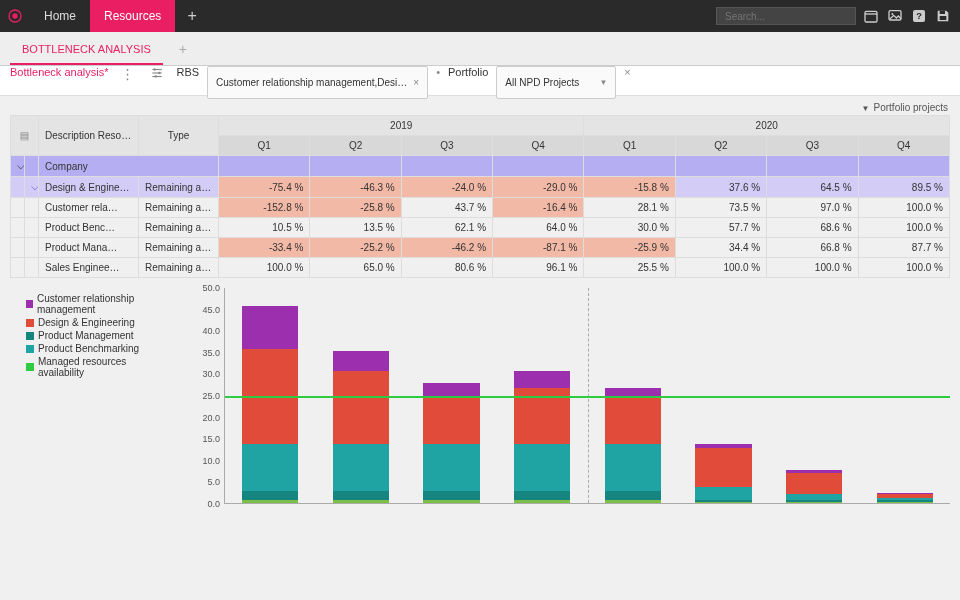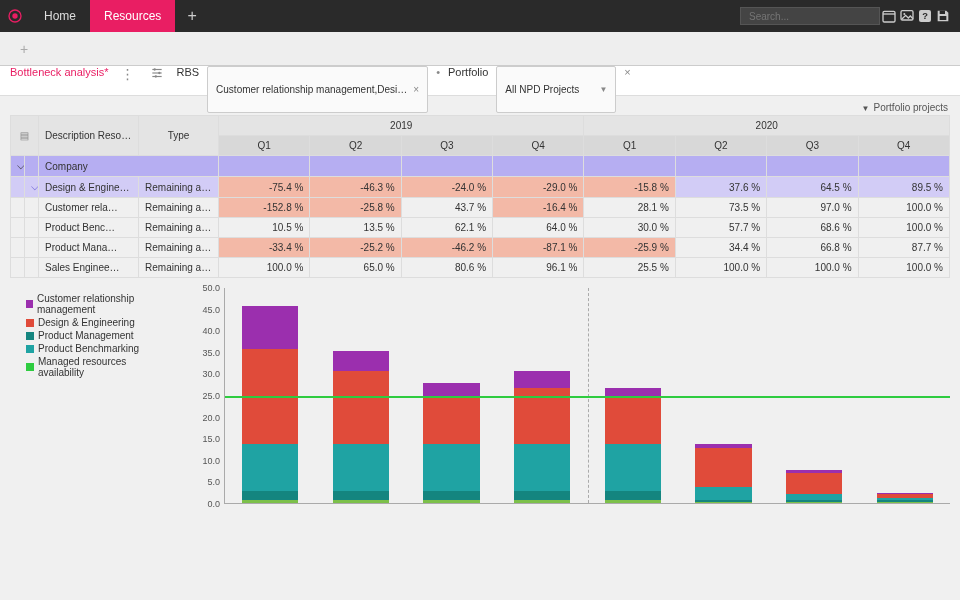--- a/index.html
+++ b/index.html
@@ -2,29 +2,29 @@
 <html><head>
 <meta charset="utf-8">
 <style>
   * { box-sizing: border-box; margin: 0; padding: 0; font-family: Arial, sans-serif; }
   body { background: #f0f0f0; font-size: 11px; color: #333; }
   .topbar { background: #2a2a2a; height: 32px; display: flex; align-items: stretch; }
   .logo { width: 30px; display: flex; align-items: center; justify-content: center; color: #e91e63; font-weight: bold; font-size: 16px; }
   .nav-tab { padding: 0 14px; color: #ddd; display: flex; align-items: center; cursor: pointer; font-size: 12px; }
   .nav-tab.active { background: #e91e63; color: #ffffff; }
   .nav-plus { padding: 0 12px; color: #ccc; display: flex; align-items: center; cursor: pointer; font-size: 16px; }
-  .topbar-right { margin-left: auto; display: flex; align-items: center; padding-right: 8px; }
+  .topbar-right { margin-left: auto; display: flex; align-items: center; gap: 6px; padding-right: 8px; }
   .search-box { background: #444; border: 1px solid #555; color: #aaa; padding: 2px 8px; width: 140px; height: 18px; font-size: 10px; }
   .tb-icon { width: 18px; height: 18px; display: flex; align-items: center; justify-content: center; color: #ccc; cursor: pointer; font-size: 14px; }
   .subtabs { background: #eee; height: 34px; display: flex; align-items: flex-end; padding-left: 10px; border-bottom: 1px solid #ccc; gap: 6px; }
   .subtab { padding: 8px 12px; font-size: 11px; color: #e91e63; border-bottom: 2px solid #e91e63; cursor: pointer; }
   .subtab-plus { padding: 8px 10px; color: #aaa; cursor: pointer; font-size: 14px; }
   .filterbar { background: #fff; height: 30px; display: flex; align-items: flex-start; padding: 0 10px; gap: 8px; border-bottom: 1px solid #ddd; font-size: 11px; }
   .fb-name { color: #e91e63; }
-  .fb-btn { border: 1px solid #ccc; border-radius: 2px; padding: 17px 8px; background: #fafafa; display: flex; align-items: center; gap: 6px; font-size: 10px; }
+  .fb-btn { border: 1px solid #ccc; border-radius: 2px; padding: 10px 8px; background: #fafafa; display: flex; align-items: center; gap: 6px; font-size: 10px; }
   .fb-close { color: #888; cursor: pointer; }
   .kebab { color: #888; cursor: pointer; padding: 0 4px; font-size: 14px; }
   .settings-icon { color: #888; cursor: pointer; padding: 0 4px; font-size: 12px; }
   .right-ctrl { margin-left: auto; padding: 6px 12px 2px 0; text-align: right; font-size: 10px; color: #555; }
   .right-ctrl .chev { font-size: 8px; margin-right: 4px; }
   .table-wrap { padding: 0 10px 6px 10px; }
   table { border-collapse: collapse; width: 100%; table-layout: fixed; }
   th, td { border: 1px solid #ddd; font-size: 10px; padding: 4px 6px; overflow: hidden; text-overflow: ellipsis; white-space: nowrap; }
   th { background: #d8d8d8; font-weight: normal; text-align: center; }
   th.hdr-desc, th.hdr-type { text-align: left; }
@@ -93,20 +93,21 @@
       <svg class="icon-svg" viewBox="0 0 24 24">
           <path d="M4 4 H17 L20 7 V20 H4 Z" fill="#ccc"></path>
           <rect x="7" y="4" width="8" height="5" fill="#2a2a2a"></rect>
           <rect x="7" y="12" width="10" height="6" fill="#2a2a2a"></rect>
         </svg>
     </span>
   </div>
 </div>
 
 <div class="subtabs">
+  <div class="subtab">BOTTLENECK ANALYSIS</div>
   <div class="subtab-plus">+</div>
 </div>
 
 <div class="filterbar">
   <span class="fb-name">Bottleneck analysis*</span>
   <span class="kebab">⋮</span>
   <span class="settings-icon">
     <svg width="14" height="14" viewBox="0 0 24 24">
         <line x1="4" y1="6" x2="20" y2="6" stroke="#888" stroke-width="2"></line>
         <line x1="4" y1="12" x2="20" y2="12" stroke="#888" stroke-width="2"></line>

